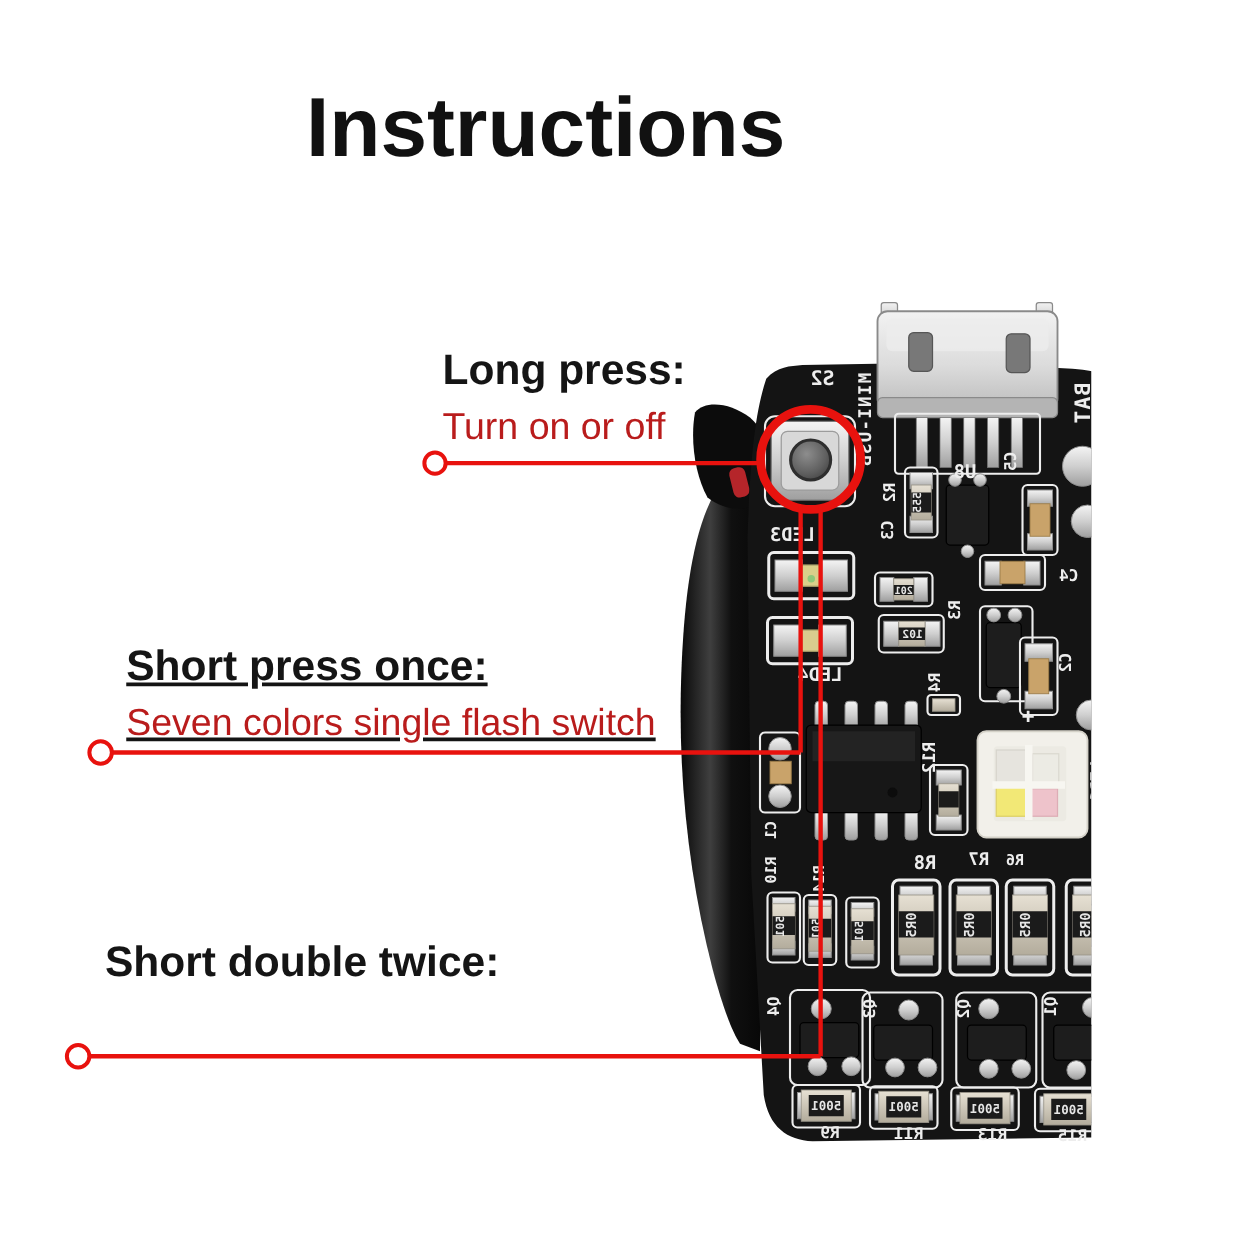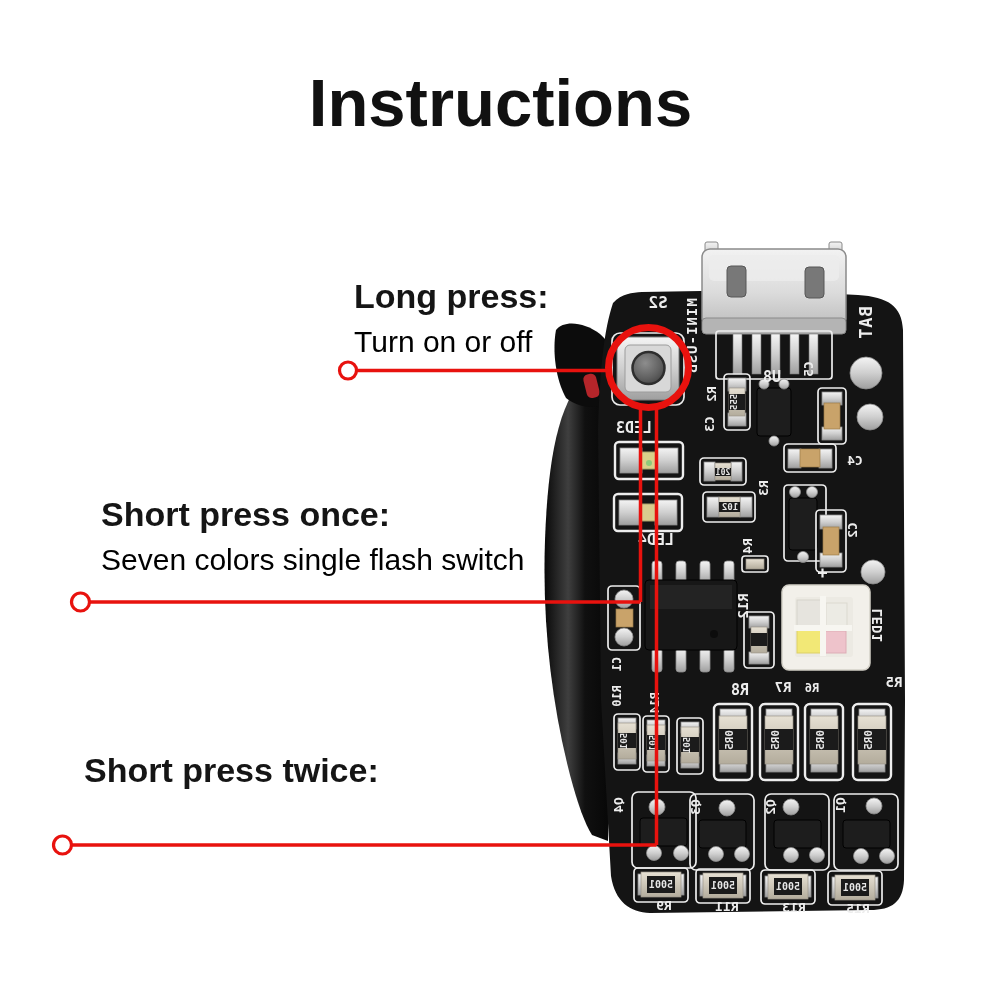--- a/index.html
+++ b/index.html
@@ -2,32 +2,32 @@
 <html style="--callout-red: #e8120e; --board: #141414; --silkscreen: #ededed; --usb-silver: #d9d9d9; --led-yellow: #f2e876; --led-pink: #eec3cb;"><head>
 <meta charset="utf-8">
 <style>
   :root{
     --callout-red:#e8120e;
     --board:#141414;
     --silkscreen:#ededed;
   }
   html,body{margin:0;padding:0;background:#fff;}
   .canvas{
-    position:relative;width:1001px;height:1001px;background:#ffffff;overflow:hidden;
+    position:relative;width:873px;height:1001px;background:#ffffff;overflow:hidden;
     font-family:"Liberation Sans", sans-serif;color:#141414;
   }
   .title{
     position:absolute;top:64px;left:0;width:100%;text-align:center;
     font-size:67px;font-weight:700;letter-spacing:0px;color:#111;
   }
   .ann{position:absolute;white-space:nowrap;}
   .ann .label{font-size:34px;font-weight:700;color:#151515;line-height:1.15;}
-  .ann .desc{font-size:30px;font-weight:400;color:#000000;line-height:1.15;margin-top:9px;}
+  .ann .desc{font-size:30px;font-weight:400;color:#b91c1c;line-height:1.15;margin-top:9px;}
   #ann-long{left:354px;top:277px;}
-  #ann-once{left:101px;top:495px;}
+  #ann-once{left:101px;top:514px;text-decoration:underline;}
   #ann-twice{left:84px;top:751px;}
   svg{position:absolute;left:0;top:0;}
   .silk{fill:none;stroke:var(--silkscreen);stroke-width:2.4;}
   .silkthin{fill:none;stroke:var(--silkscreen);stroke-width:1.7;}
   .pad{fill:url(#gMet);stroke:#8d8d8d;stroke-width:0.8;}
   .body-res{fill:url(#gRes);stroke:#9a958a;stroke-width:0.7;}
   .band{fill:#1b1b1b;}
   .tan{fill:#c9a36a;stroke:#9a7b48;stroke-width:0.7;}
   .blackpart{fill:#1d1d1d;stroke:#000;stroke-width:1;}
   .sk{fill:var(--silkscreen);font-family:"DejaVu Sans Mono",monospace;font-weight:700;}
@@ -45,21 +45,21 @@
 
   <div class="ann" id="ann-long">
     <div class="label">Long press:</div>
     <div class="desc">Turn on or off</div>
   </div>
   <div class="ann" id="ann-once">
     <div class="label">Short press once:</div>
     <div class="desc">Seven colors single flash switch</div>
   </div>
   <div class="ann" id="ann-twice">
-    <div class="label">Short press twice:</div>
+    <div class="label">Short double twice:</div>
   </div>
 
   <svg width="1001" height="1001" viewBox="0 0 1001 1001">
     <defs>
       <linearGradient id="gMet" x1="0" y1="0" x2="0" y2="1">
         <stop offset="0" stop-color="#f4f4f4"></stop>
           <stop offset="0.5" stop-color="#cfcfcf"></stop>
           <stop offset="1" stop-color="#9f9f9f"></stop>
       </linearGradient>
       <linearGradient id="gUsb" x1="0" y1="0" x2="0" y2="1">

